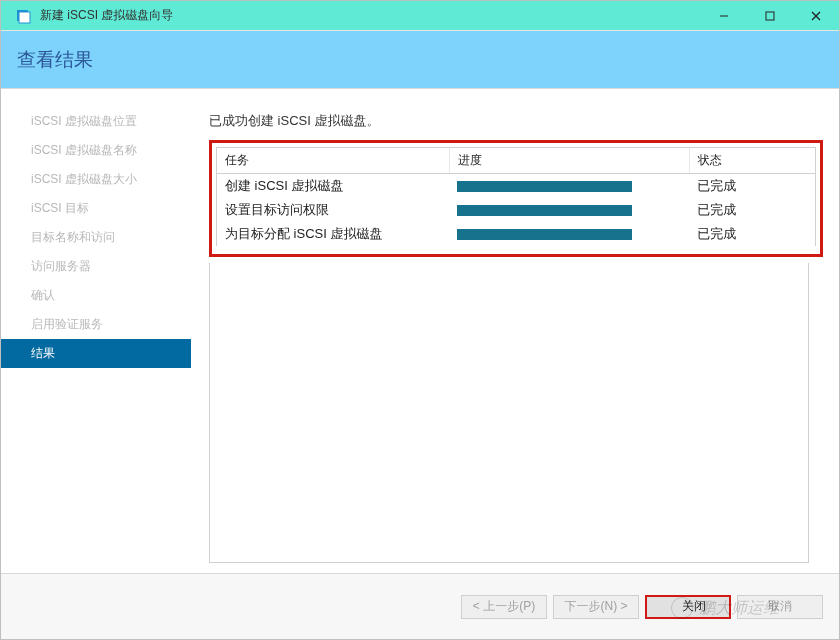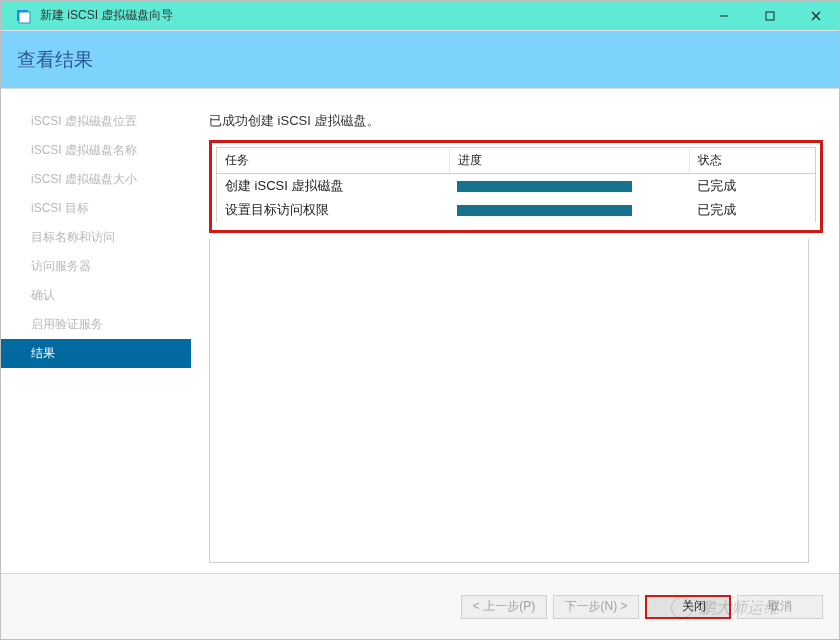--- a/index.html
+++ b/index.html
@@ -217,20 +217,27 @@
                   </td>
                 <td>已完成</td>
               </tr>
               <tr>
                 <td>设置目标访问权限</td>
                 <td class="progress-cell">
                     <div class="progress-bar"></div>
                   </td>
                 <td>已完成</td>
               </tr>
+              <tr>
+                <td>为目标分配 iSCSI 虚拟磁盘</td>
+                <td class="progress-cell">
+                    <div class="progress-bar"></div>
+                  </td>
+                <td>已完成</td>
+              </tr>
             </tbody>
           </table>
         </div>
       </div>
 
       <div class="scroll-region"></div>
     </div>
   </div>
 
   <div class="footer">

